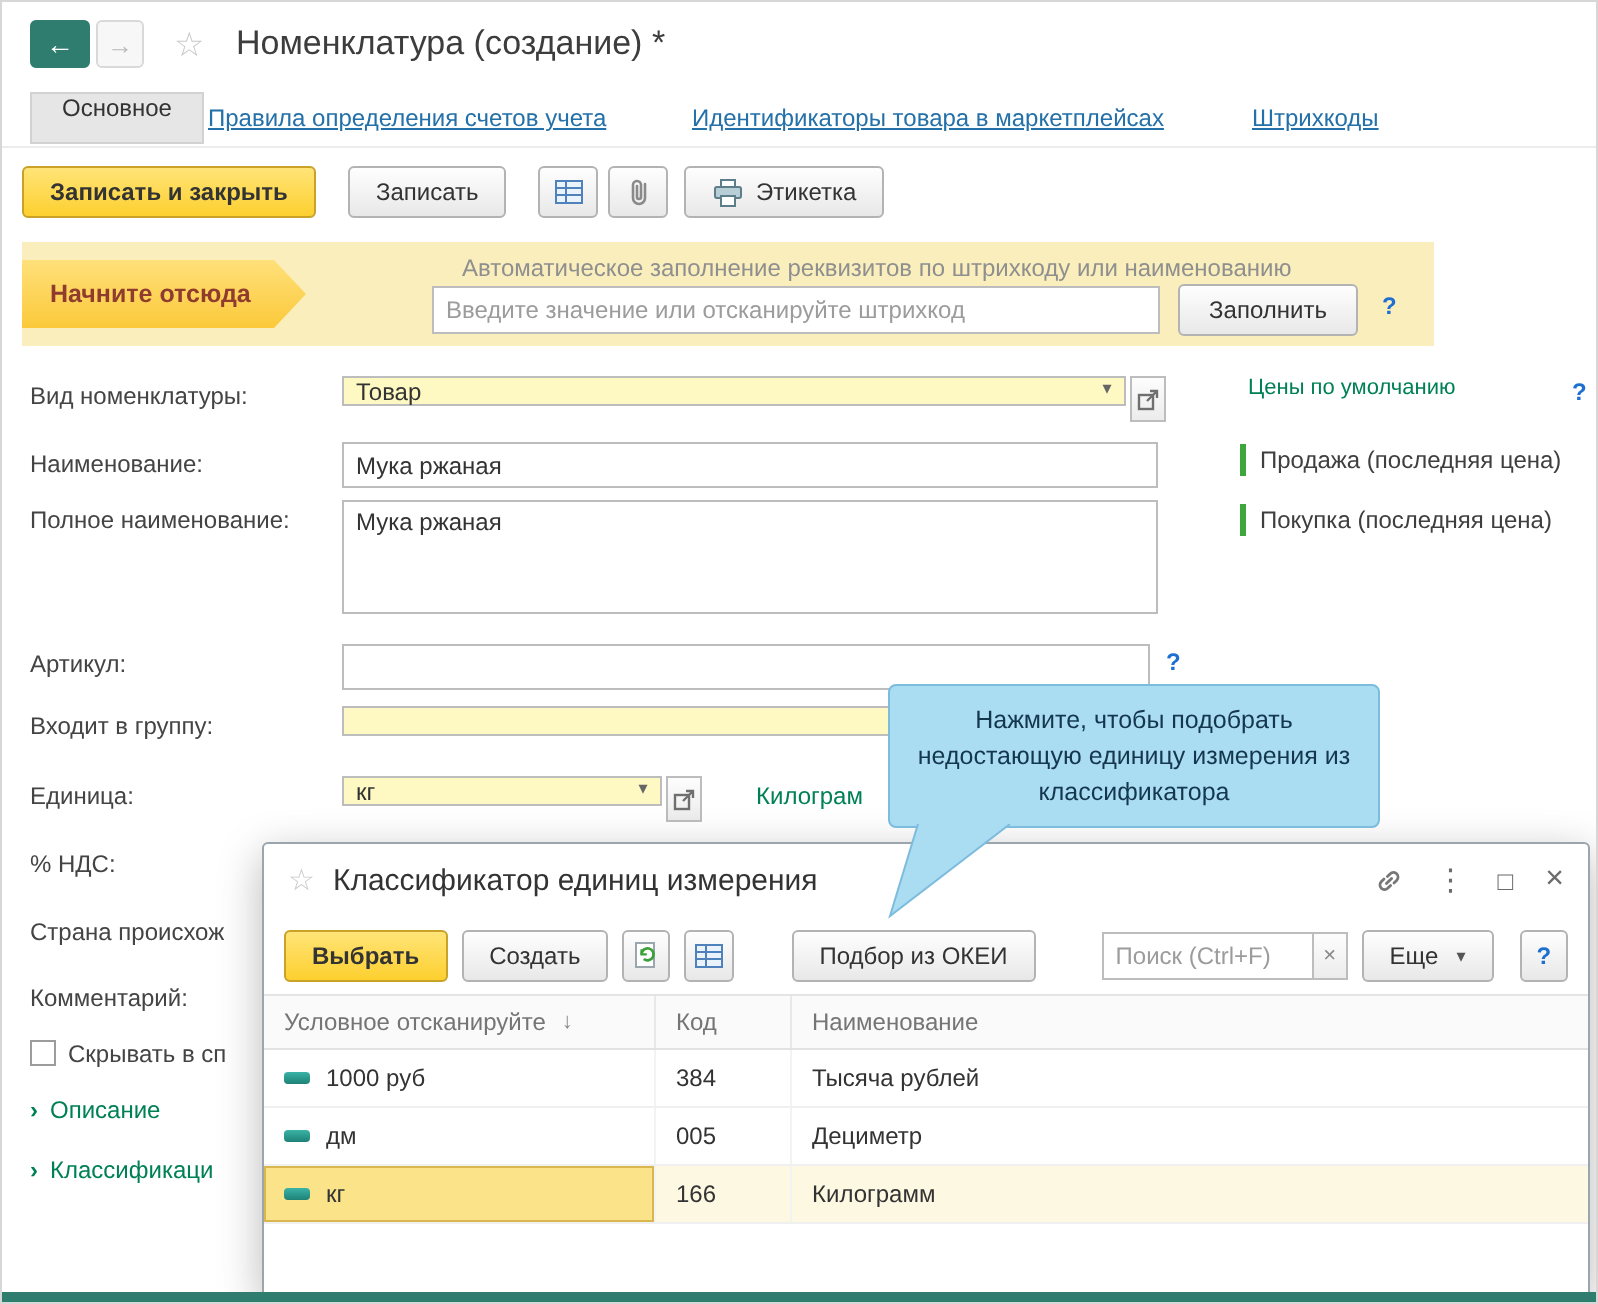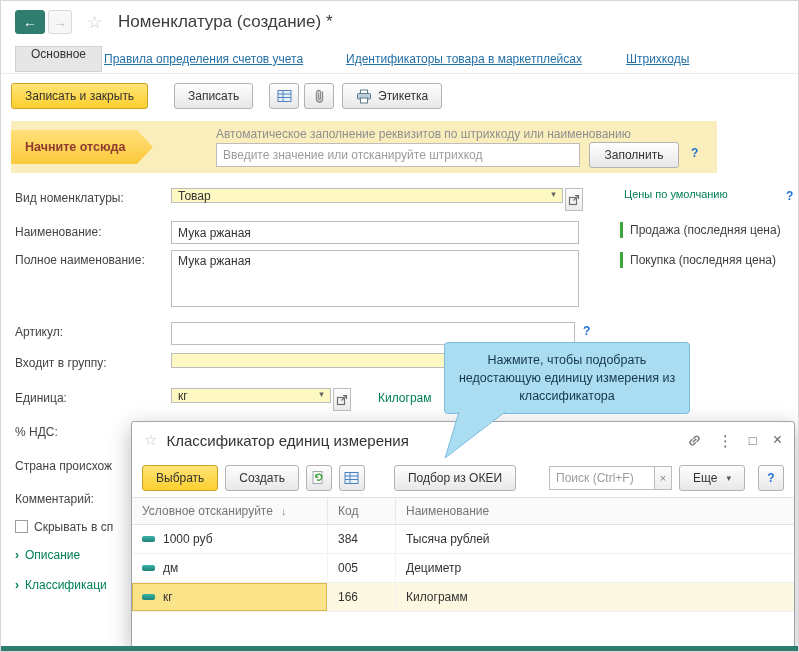--- a/index.html
+++ b/index.html
@@ -3,21 +3,21 @@
 <meta charset="utf-8">
 <style>
   *{margin:0;padding:0;box-sizing:border-box}
   html,body{background:#e9e9e9}
   #app{position:relative;width:799px;height:652px;background:#fff;font-family:"Liberation Sans",sans-serif;
        font-size:12px;color:#333;overflow:hidden;border:1px solid #d7d7d7}
   .abs{position:absolute}
   .btn{display:inline-flex;align-items:center;justify-content:center;gap:6px;height:26px;padding:0 13px;
        background:linear-gradient(#fefefe,#e8e8e8);border:1px solid #b3b3b3;border-radius:3px;
        font-family:inherit;font-size:12px;color:#333;cursor:pointer;white-space:nowrap}
-  .btn-yellow{background:linear-gradient(#ffe477,#fdd02f);border-color:var(--accent-yellow-border,#c9a227);font-weight:normal}
+  .btn-yellow{background:linear-gradient(#ffe477,#fdd02f);border-color:var(--accent-yellow-border,#c9a227);font-weight:bold}
   .icon-btn{width:30px;padding:0}
   .input{border:1px solid #bdbdbd;background:#fff;padding:0 6px;font-family:inherit;font-size:12px;color:#333;outline:none}
   .input::placeholder{color:#9c9c9c}
   .label{position:absolute;color:#444;white-space:nowrap}
   .link{color:var(--link-blue,#2470a8);text-decoration:underline;cursor:pointer;white-space:nowrap}
   .glink{color:var(--green,#008055);cursor:pointer;white-space:nowrap}
   .help{color:#1d6fd1;font-weight:bold;cursor:pointer;font-size:12px}
   .combo{position:absolute;height:15px;display:flex;align-items:flex-start;border:1px solid #bdbdbd;background:#fef9c3}
   .combo input{flex:1;min-width:0;border:none;outline:none;padding:0 6px;font-family:inherit;font-size:12px;color:#333;background:transparent}
   .combo .caret{width:17px;display:flex;align-items:center;justify-content:center;font-size:9px;color:#666;cursor:pointer}
@@ -114,21 +114,21 @@
           <rect x="4.5" y="9" width="7" height="5" fill="#fff" stroke="#5c7d8a"></rect>
         </svg>
     </span>
     <span>Этикетка</span>
   </button>
 
   <div id="autofill-panel">
     <div id="start-arrow">
       <span>Начните отсюда</span>
     </div>
-    <div class="abs" style="left:205px;top:6px;color:#8f8f8f;white-space:nowrap">Автоматическое заполнение реквизитов по штрихкоду или наименованию</div>
+    <div class="abs" style="left:220px;top:6px;color:#8f8f8f;white-space:nowrap">Автоматическое заполнение реквизитов по штрихкоду или наименованию</div>
     <input class="input abs" style="left: 205px; top: 22px; width: 364px; height: 24px;" placeholder="Введите значение или отсканируйте штрихкод">
     <button class="btn abs" style="left:578px;top:21px;width:90px">
       <span>Заполнить</span>
     </button>
     <span class="help abs" style="left:680px;top:25px">?</span>
   </div>
 
   <div class="label" style="left:14px;top:190px">Вид номенклатуры:</div>
   <div class="combo" style="left:170px;top:187px;width:392px">
     <input value="Товар" style="">

